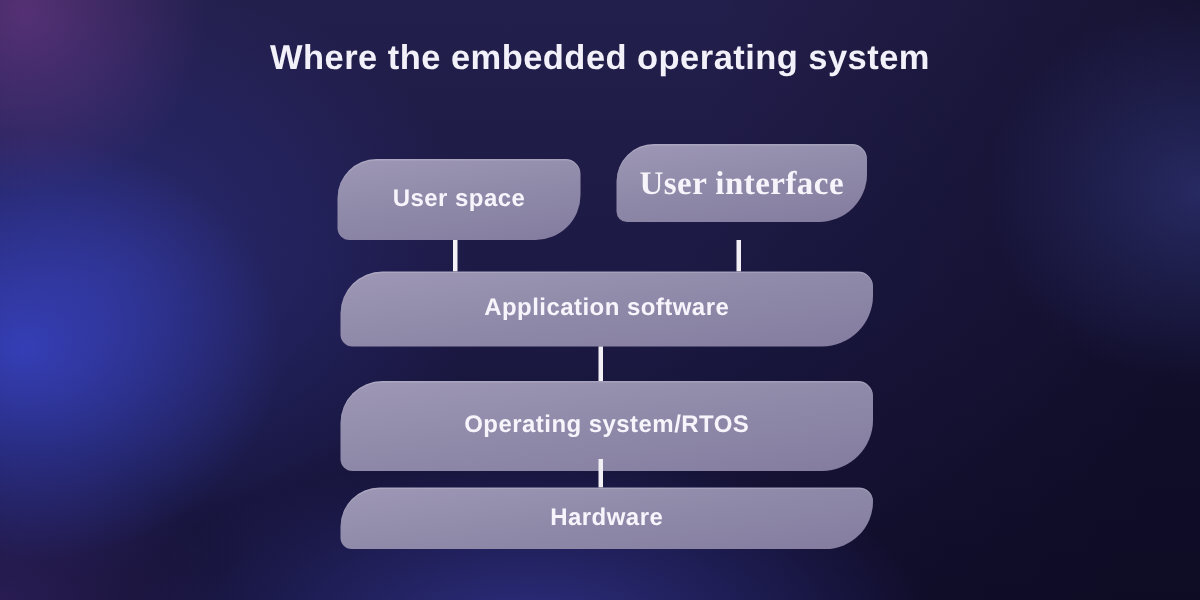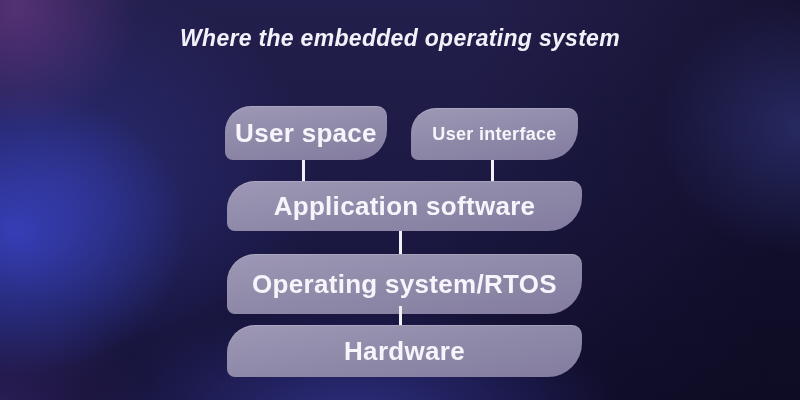--- a/index.html
+++ b/index.html
@@ -35,55 +35,55 @@
     position: absolute;
     top: 24px;
     left: 0;
     width: 100%;
     text-align: center;
     color: var(--title-text);
     font-size: 23px;
     line-height: 29px;
     font-weight: 700;
     letter-spacing: 0.3px;
-    font-style: italic;
   }
   .title-line { display: block; }
   .box {
     position: absolute;
     display: flex;
     align-items: center;
     justify-content: center;
     background: linear-gradient(172deg, var(--box-fill-top) 0%, #8e88a8 55%, var(--box-fill-bottom) 100%);
     box-shadow: inset 0 1px 0 rgba(255,255,255,0.16);
     color: var(--box-text);
     font-weight: 700;
-    font-size: 26px;
+    font-size: 16px;
     letter-spacing: 0.3px;
     text-align: center;
   }
   .box-user-space {
     left: 225px; top: 106px; width: 162px; height: 54px;
     border-radius: 26px 10px 30px 8px;
   }
   .box-user-interface {
-    left: 411px; top: 108px; width: 167px; height: 52px;
+    left: 411px; top: 96px; width: 167px; height: 52px;
     border-radius: 25px 10px 32px 7px;
-    font-size: 18px;
+    font-size: 22px;
+    font-family: Liberation Serif, serif;
   }
   .box-application {
     left: 227px; top: 181px; width: 355px; height: 50px;
     border-radius: 28px 10px 34px 8px;
   }
   .box-os {
     left: 227px; top: 254px; width: 355px; height: 60px;
     border-radius: 28px 10px 34px 8px;
   }
   .box-hardware {
-    left: 227px; top: 325px; width: 355px; height: 52px;
+    left: 227px; top: 325px; width: 355px; height: 41px;
     border-radius: 28px 10px 34px 8px;
   }
   .connector {
     position: absolute;
     width: 3px;
     background: var(--connector);
   }
   .c1 { left: 302px; top: 160px; height: 21px; }
   .c2 { left: 491px; top: 160px; height: 21px; }
   .c3 { left: 399px; top: 231px; height: 23px; }

